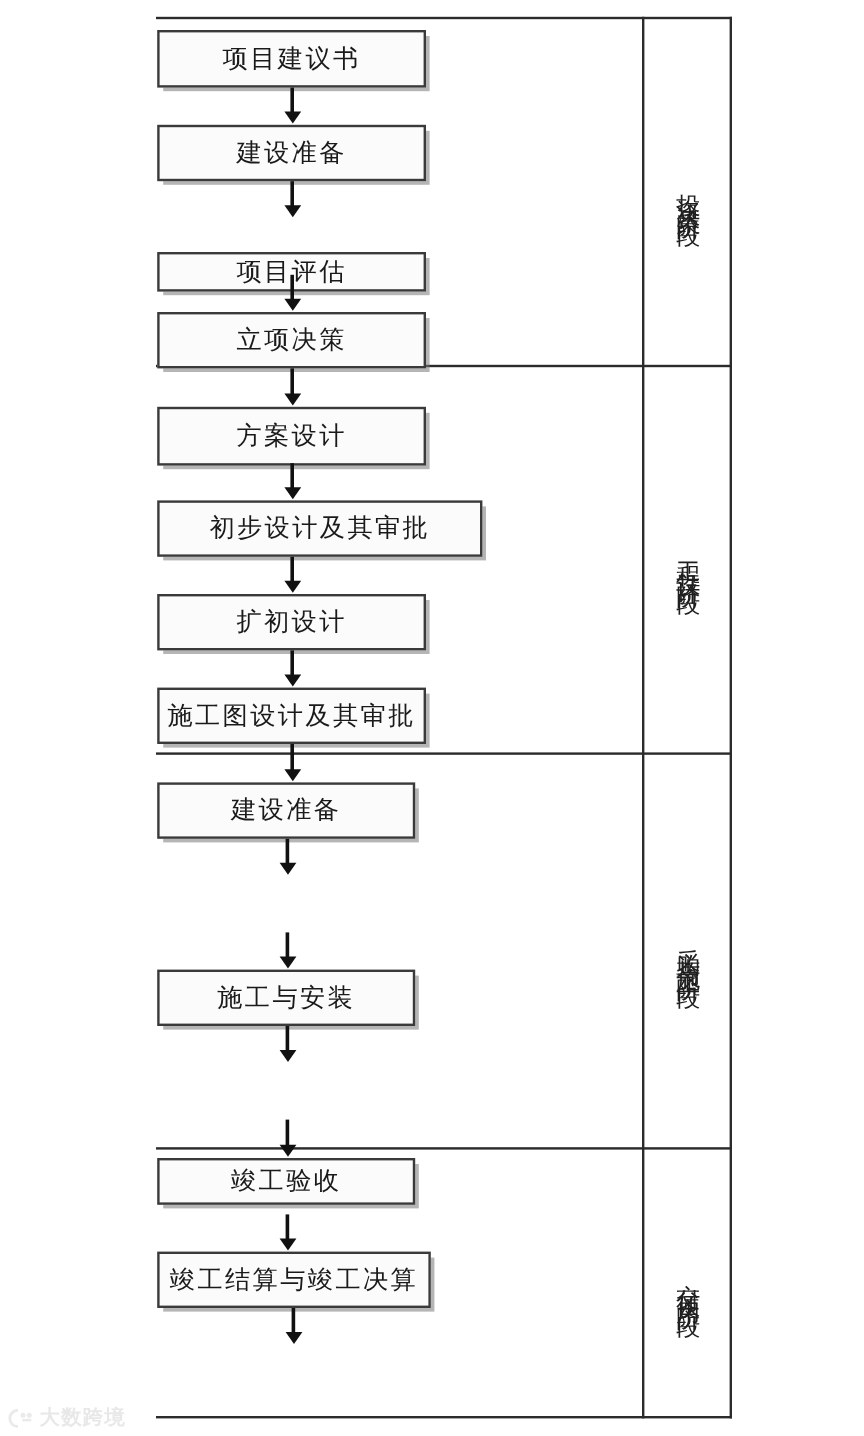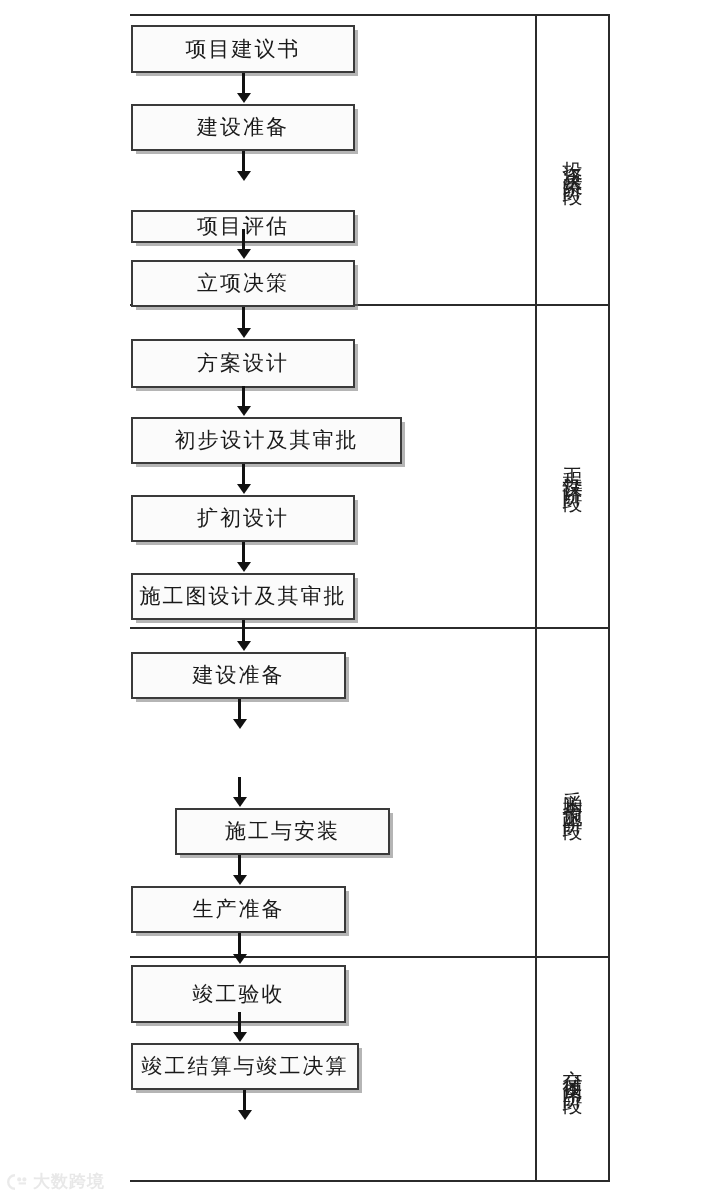--- a/index.html
+++ b/index.html
@@ -175,35 +175,32 @@
     <span class="phase-label">采购与施工阶段</span>
   </div>
 
   <div class="node" style="left:131px; top:652px; width:215px; height:47px;justify-content:center;">
     <span class="node-label">建设准备</span>
   </div>
   <div class="conn" style="left:238px; top:699px; height:21px;"></div>
 
   <div class="conn" style="left:238px; top:777px; height:21px;"></div>
 
-  <div class="node" style="left:131px; top:808px; width:215px; height:47px;margin-left:44px;">
+  <div class="node" style="left:131px; top:808px; width:215px; height:47px;">
     <span class="node-label">施工与安装</span>
   </div>
   <div class="conn" style="left:238px; top:855px; height:21px;"></div>
 
-  <div class="node" style="left:131px; top:886px; width:215px; height:47px;">
-    <span class="node-label">生产准备</span>
-  </div>
   <div class="conn" style="left:238px; top:933px; height:22px;"></div>
 
   <div class="phase" style="left:537px; top:958px; width:71px; height:222px;">
     <span class="phase-label">交付使用阶段</span>
   </div>
 
-  <div class="node" style="left:131px; top:965px; width:215px; height:58px;">
+  <div class="node" style="left:131px; top:965px; width:215px; height:39px;">
     <span class="node-label">竣工验收</span>
   </div>
   <div class="conn" style="left:238px; top:1012px; height:21px;"></div>
 
   <div class="node" style="left:131px; top:1043px; width:228px; height:47px;">
     <span class="node-label">竣工结算与竣工决算</span>
   </div>
   <div class="conn" style="left:243px; top:1090px; height:21px;"></div>
 
 

